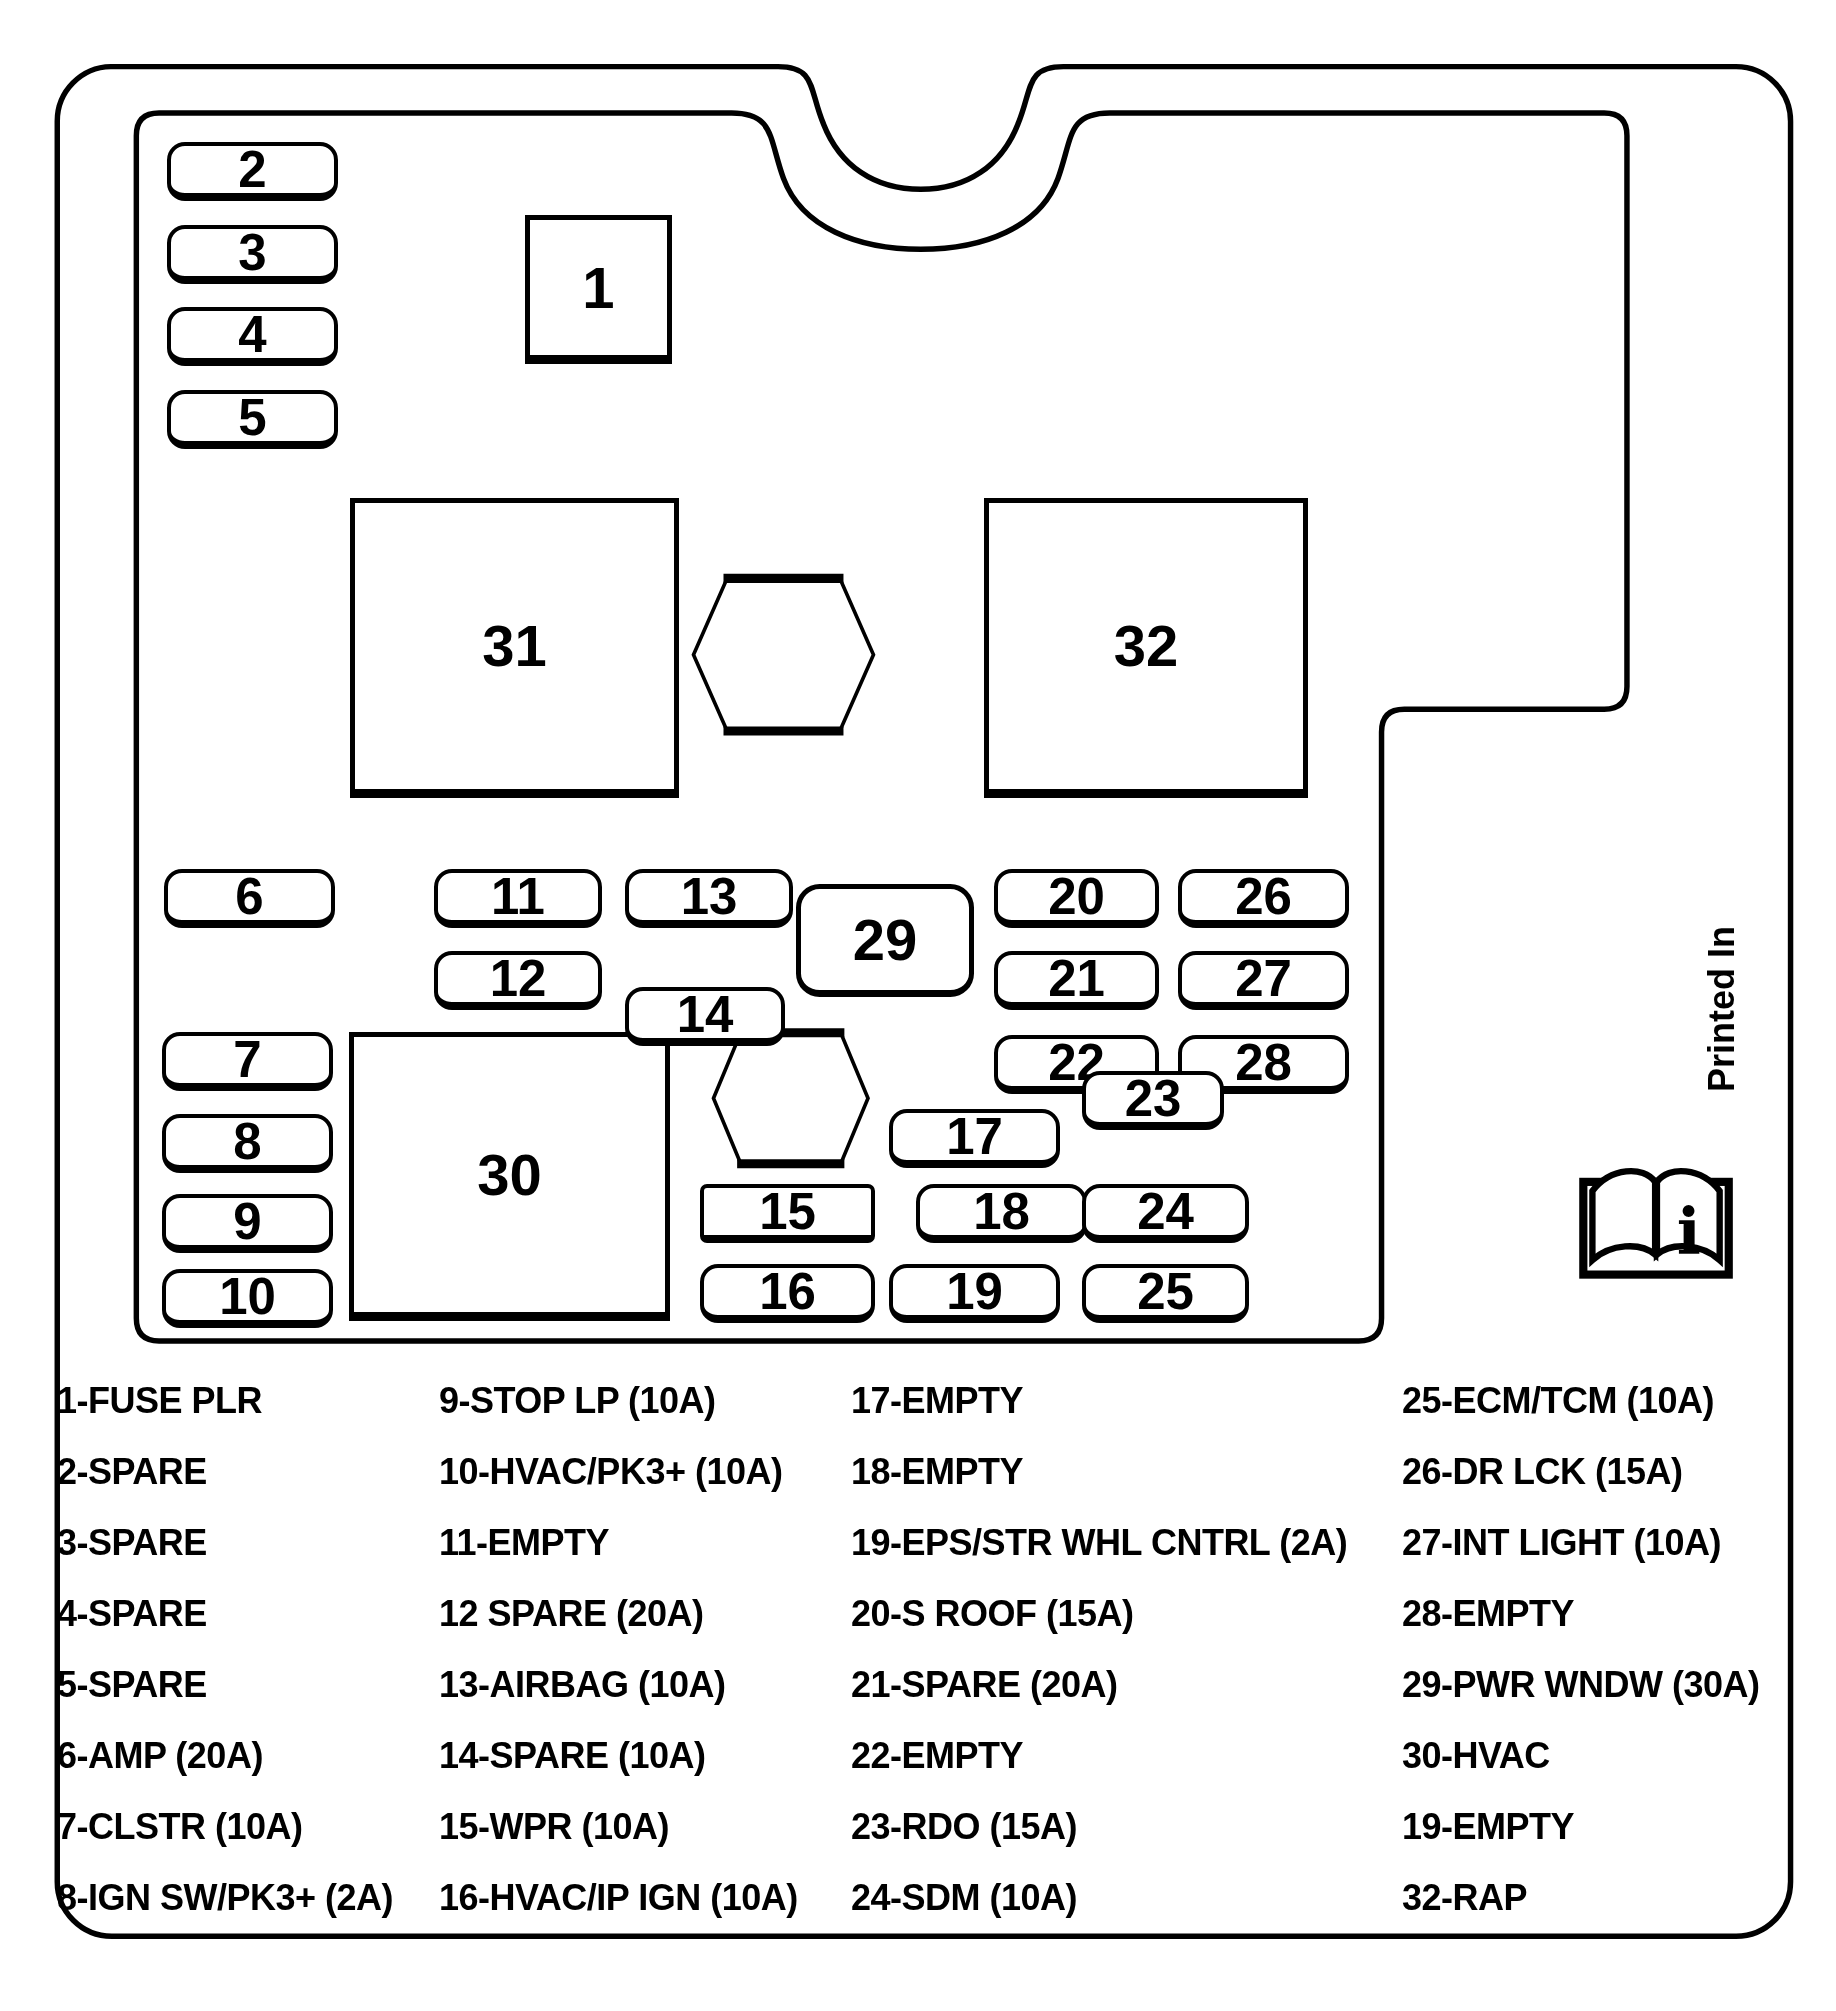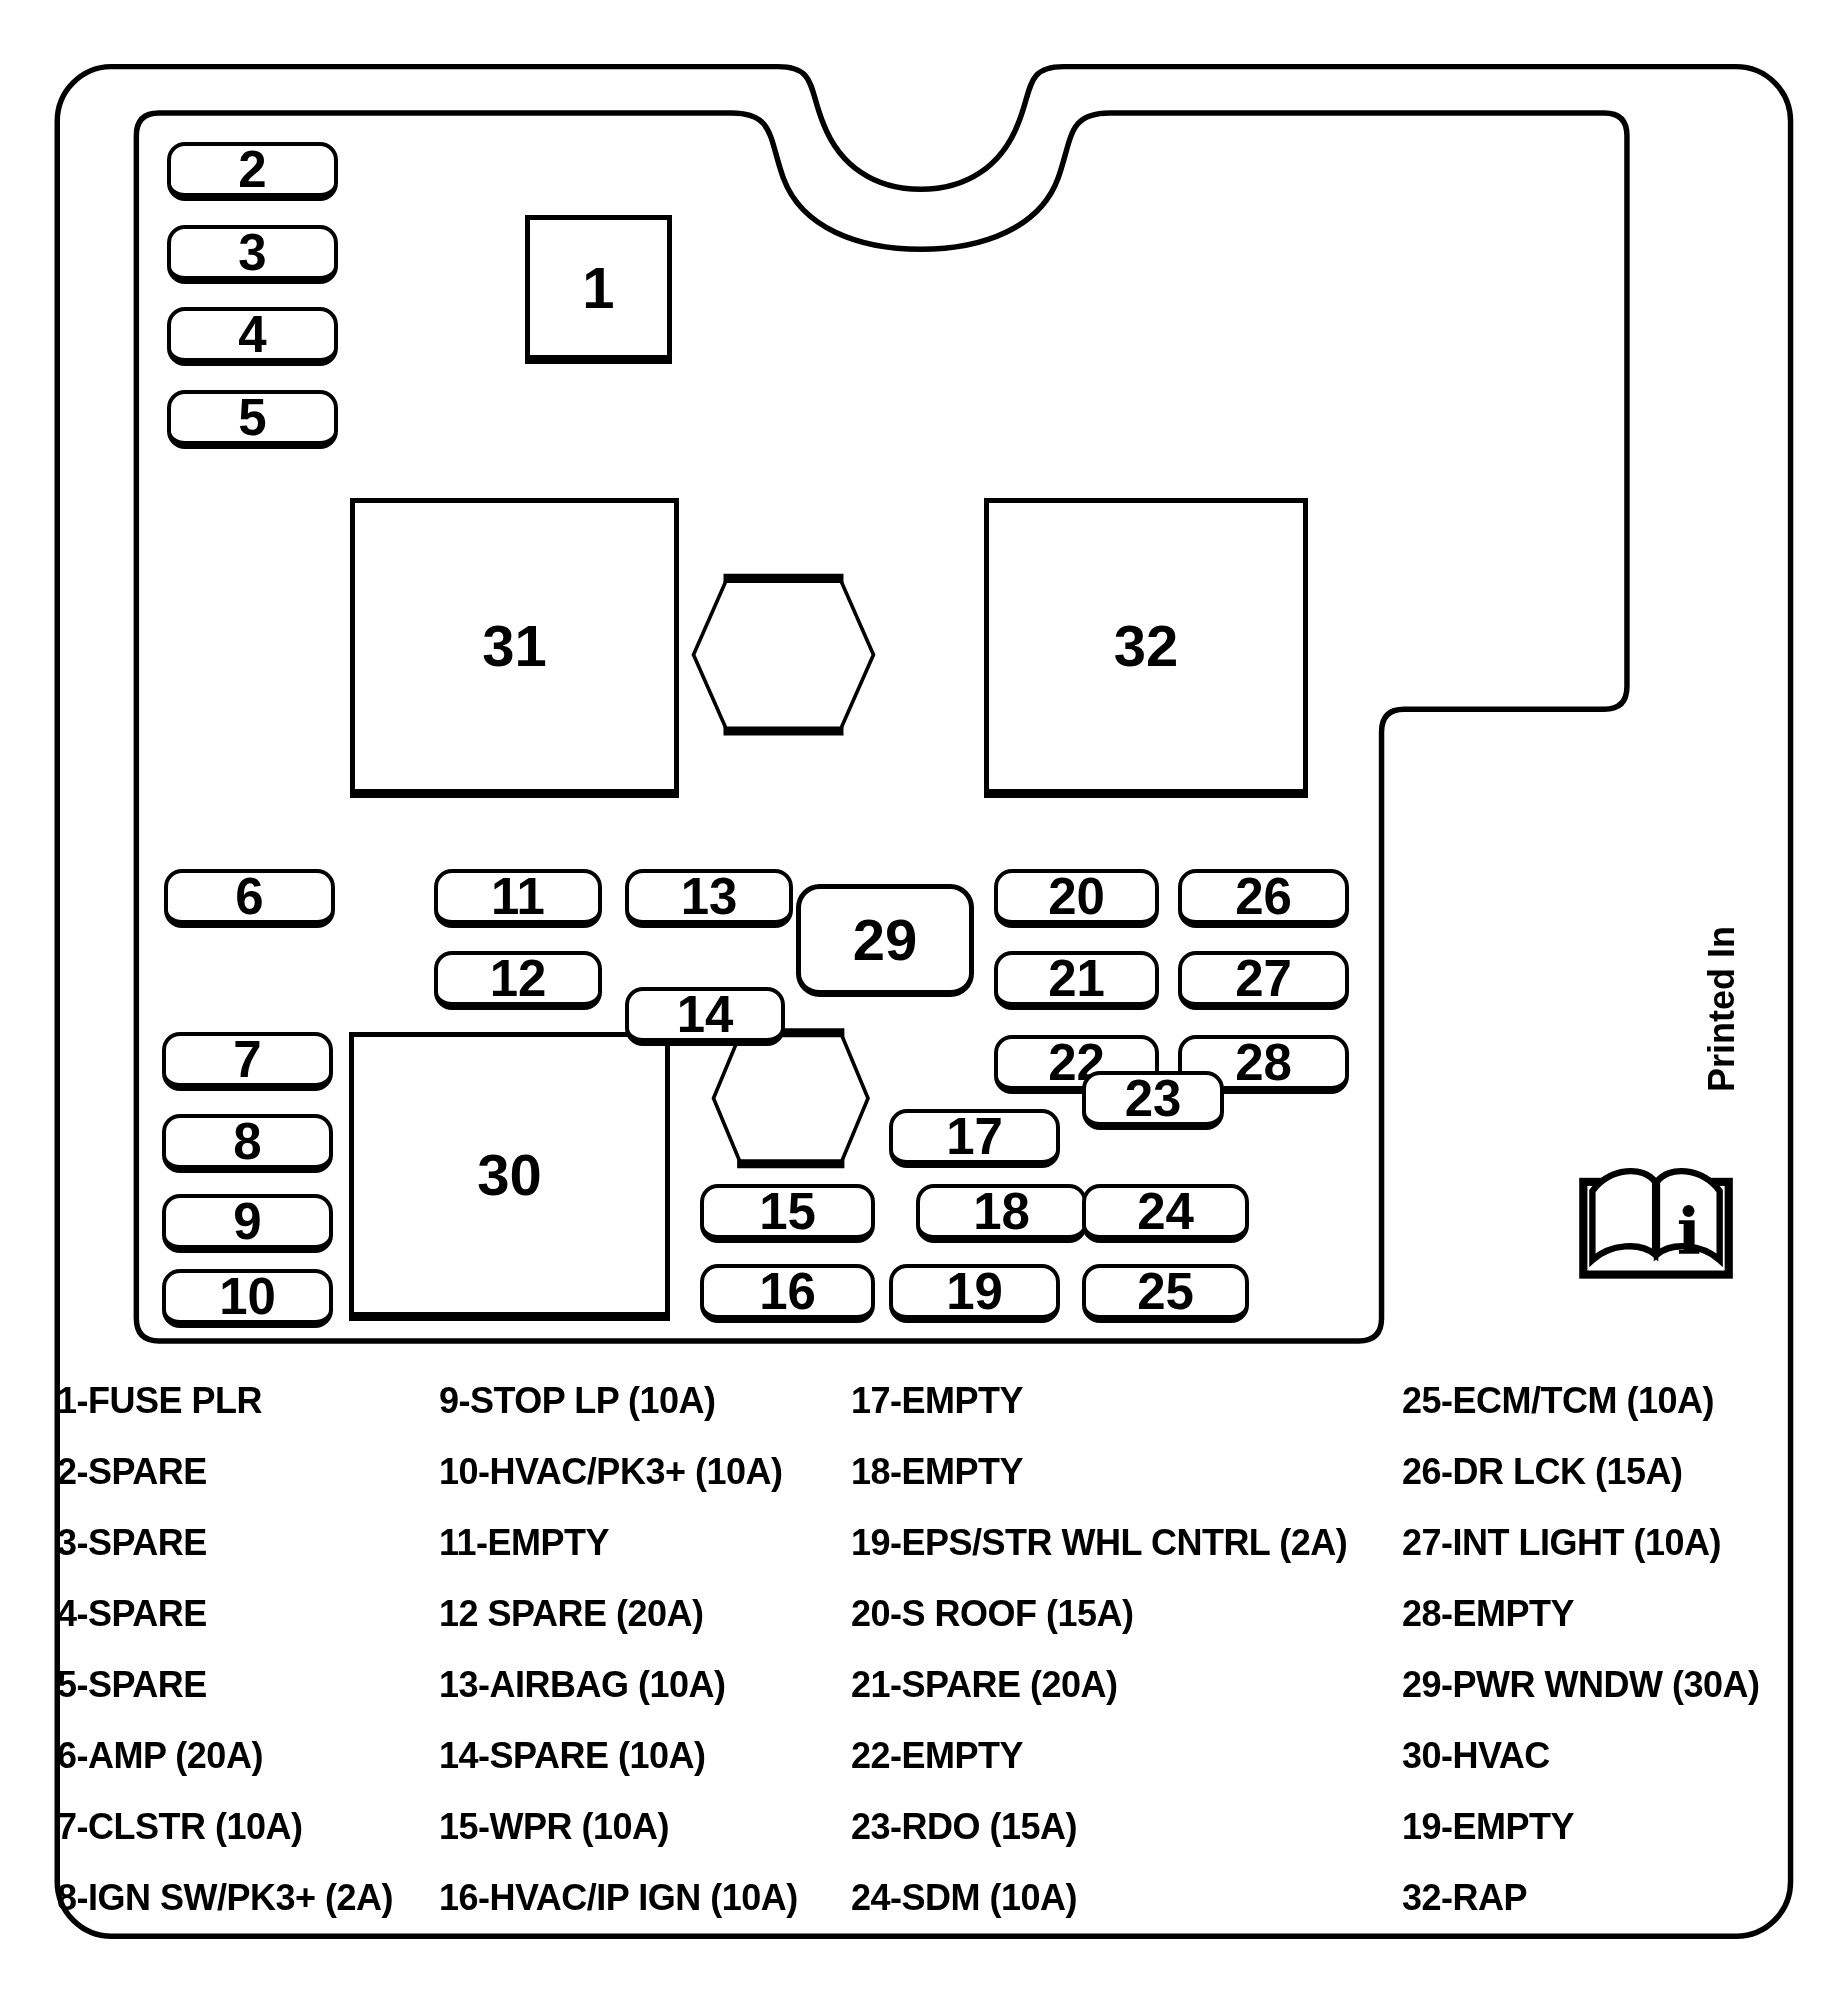--- a/index.html
+++ b/index.html
@@ -129,21 +129,21 @@
 
   <div class="fuse" style="left:994px;top:869px;width:165px;">20</div>
   <div class="fuse" style="left:994px;top:951px;width:165px;">21</div>
   <div class="fuse" style="left:994px;top:1035px;width:165px;">22</div>
   <div class="fuse" style="left:1178px;top:869px;">26</div>
   <div class="fuse" style="left:1178px;top:951px;">27</div>
   <div class="fuse" style="left:1178px;top:1035px;">28</div>
 
   <div class="fuse" style="left:889px;top:1109px;">17</div>
   <div class="fuse" style="left:1082px;top:1071px;width:142px;">23</div>
-  <div class="fuse" style="left:700px;top:1184px;width:175px;">15</div>
+  <div class="fuse" style="left:700px;top:1184px;width:175px;border-radius:7px;">15</div>
   <div class="fuse" style="left:916px;top:1184px;">18</div>
   <div class="fuse" style="left:1082px;top:1184px;width:167px;">24</div>
   <div class="fuse" style="left:700px;top:1264px;width:175px;">16</div>
   <div class="fuse" style="left:889px;top:1264px;">19</div>
   <div class="fuse" style="left:1082px;top:1264px;width:167px;">25</div>
 
   <div class="printed-in">Printed In</div>
 
   <div class="legend-col" style="left:57px;width:377px;">
     <p>1-FUSE PLR</p>

